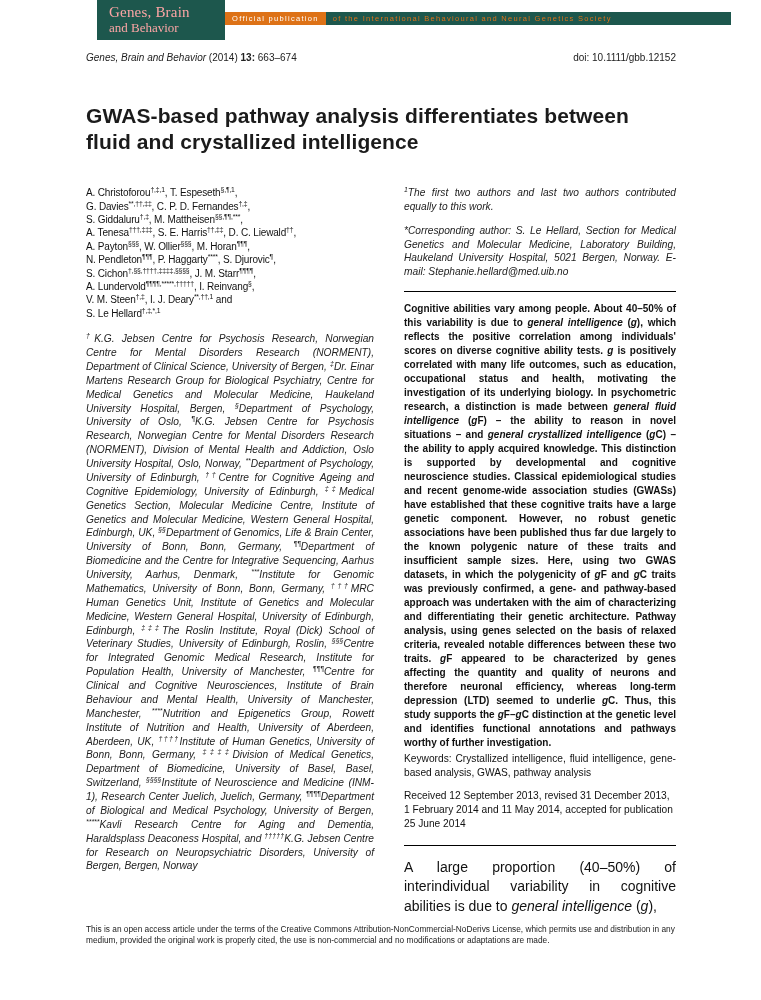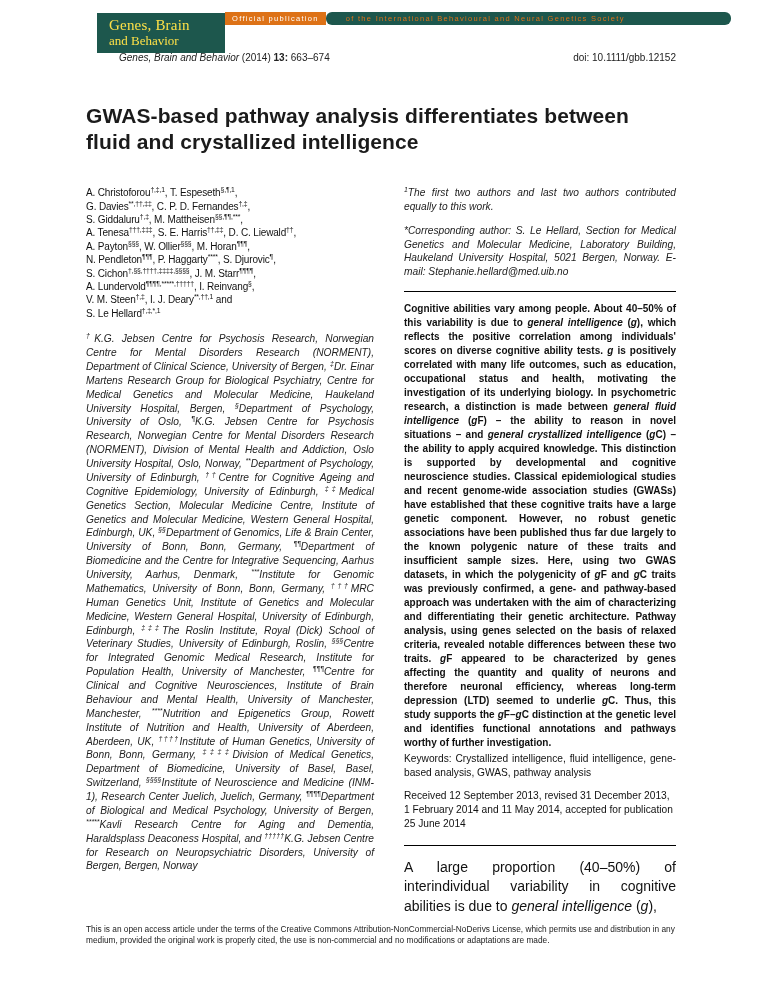--- a/index.html
+++ b/index.html
@@ -3,37 +3,37 @@
 <meta charset="utf-8">
 <style>
   * { margin:0; padding:0; box-sizing:border-box; }
   html,body { background:#ffffff; }
   .page {
     position:relative; width:761px; height:1000px; background:#fff; overflow:hidden;
     color:#111; font-family:"Liberation Sans","DejaVu Sans",sans-serif;
   }
   
   .logo-box {
-    position:absolute; left:97px; top:13px; width:128px; height:40px;
-    background:var(--teal,#1d574d); color:#fde047;
+    position:absolute; left:97px; top:0; width:128px; height:40px;
+    background:var(--teal,#1d574d); color:#fca5a5;
     font-family:"Liberation Serif","DejaVu Serif",serif;
     padding:4px 0 4px 12px; line-height:1.15;
   }
   .logo-line1 { font-size:15px; letter-spacing:.2px; }
   .logo-line2 { font-size:13px; }
   .banner {
     position:absolute; left:225px; top:12px; width:506px; height:13px;
     display:flex; align-items:stretch; font-size:7.5px; letter-spacing:1.3px;
     line-height:13px; white-space:nowrap; overflow:hidden;
   }
   .banner-left  { background:var(--orange,#dd7217); color:#ffffff; padding:0 7px; }
-  .banner-right { background:var(--teal,#1d574d); color:var(--orange,#dd7217); padding:0 20px; flex:1;border-radius:6px; }
+  .banner-right { background:var(--teal,#1d574d); color:var(--orange,#dd7217); padding:0 7px; flex:1; }
   
   .content { position:absolute; left:86px; top:52px; width:590px; }
-  .headrow { display:flex; justify-content:space-between; font-size:10px; color:#222;margin-left:33px; }
+  .headrow { display:flex; justify-content:space-between; font-size:10px; color:#222; }
   .title {
     margin-top:40px; font-size:21px; line-height:1.22; font-weight:bold;
     color:#1b1b1b; letter-spacing:.1px; max-width:590px;
   }
   .cols { display:flex; gap:30px; margin-top:32px; align-items:flex-start; }
   .col-left  { width:288px; flex:none; }
   .col-right { width:272px; flex:none; }
   sup { line-height:0; font-size:68%; }
   .authors { font-weight:normal; font-size:10px; line-height:1.34; letter-spacing:-.15px; color:#111; }
   .affiliations {

